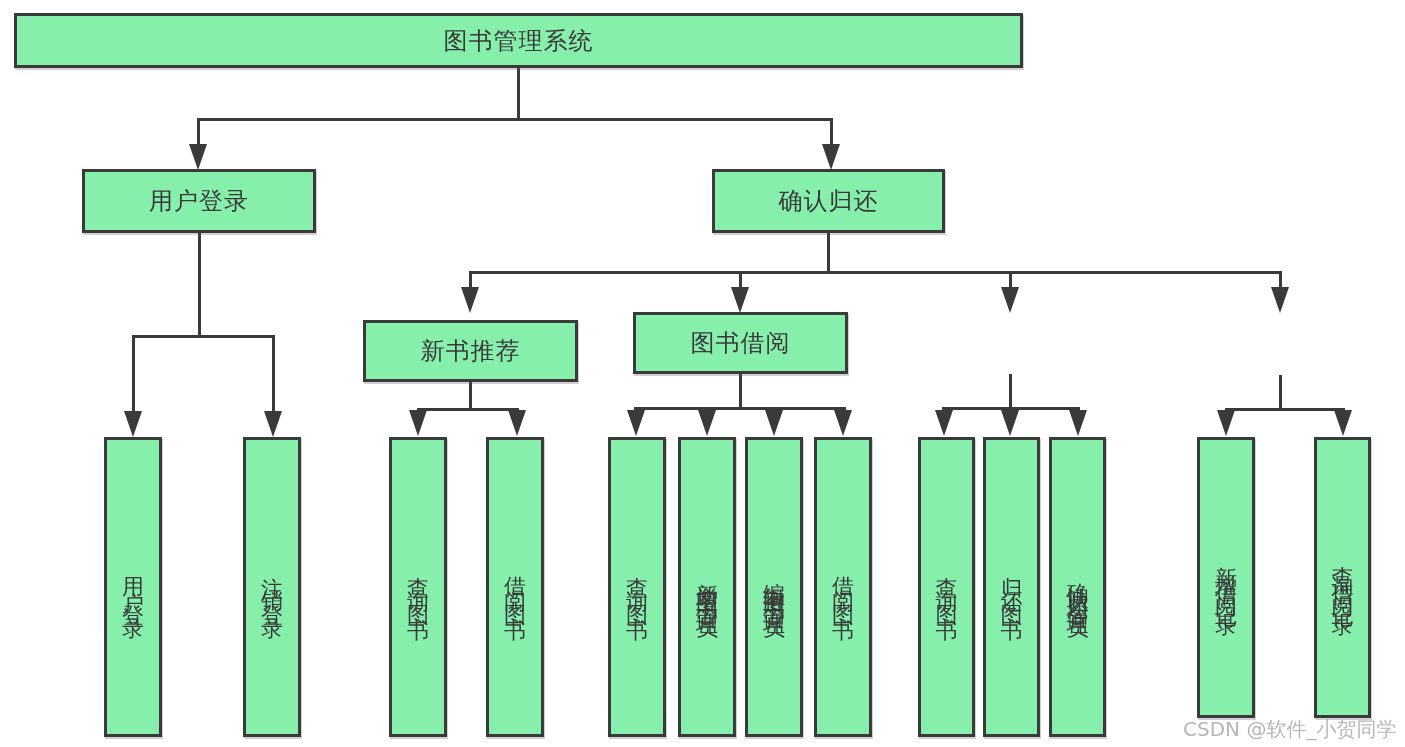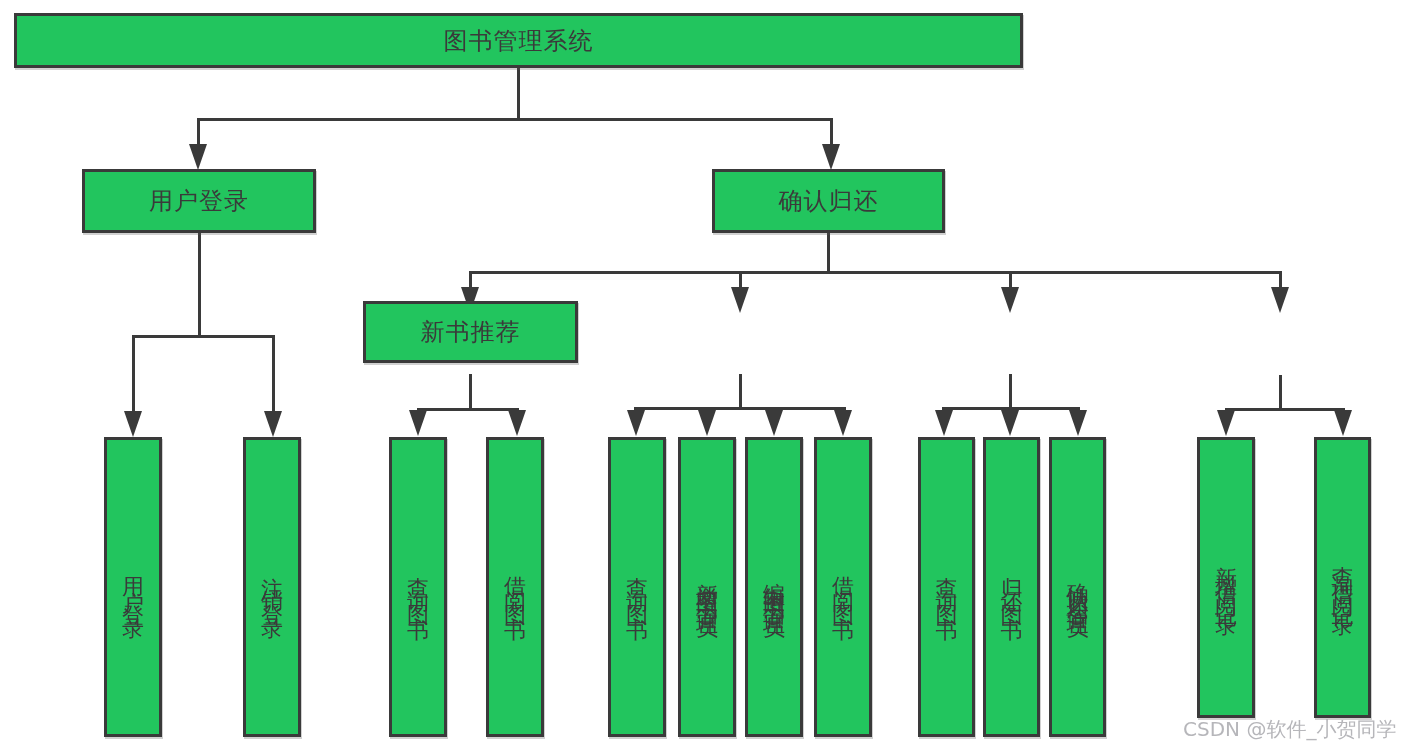--- a/index.html
+++ b/index.html
@@ -6,21 +6,21 @@
   #canvas{
     position:relative;
     width:1405px;height:747px;
     background:#ffffff;
     font-family:"DejaVu Sans", sans-serif;
     overflow:hidden;
   }
   .node{
     position:absolute;
     box-sizing:border-box;
-    background:#22c55e;
+    background:#86efac;
     border:3px solid #3a3a3a;
     box-shadow:1px 2px 0 rgba(90,90,90,.28);
     display:flex;
     align-items:center;
     justify-content:center;
     color:#3a3a3a;
   }
   .node .lbl{
     font-size:24px;
     letter-spacing:1px;
@@ -99,22 +99,25 @@
     <div class="arrow" style="left: 1334px; top: 410px;"></div>
     <div class="node" style="left: 14px; top: 13px; width: 1009px; height: 55px;">
       <span class="lbl">图书管理系统</span>
     </div>
     <div class="node" style="left: 82px; top: 169px; width: 234px; height: 64px;">
       <span class="lbl">用户登录</span>
     </div>
     <div class="node" style="left: 712px; top: 169px; width: 233px; height: 64px;">
       <span class="lbl">确认归还</span>
     </div>
-    <div class="node" style="left: 363px; top: 301px; width: 215px; height: 62px;">
+    <div class="node" style="left: 363px; top: 320px; width: 215px; height: 62px;">
       <span class="lbl">新书推荐</span>
+    </div>
+    <div class="node" style="left: 633px; top: 312px; width: 215px; height: 62px;">
+      <span class="lbl">图书借阅</span>
     </div>
     <div class="node v" style="left: 104px; top: 437px; width: 58px; height: 300px;">
       <span class="lbl" style="letter-spacing: 14px;">用户登录</span>
     </div>
     <div class="node v" style="left: 243px; top: 437px; width: 58px; height: 300px;">
       <span class="lbl" style="letter-spacing: 14px;">注销登录</span>
     </div>
     <div class="node v" style="left: 389px; top: 437px; width: 58px; height: 300px;">
       <span class="lbl" style="letter-spacing: 14px;">查询图书</span>
     </div>

